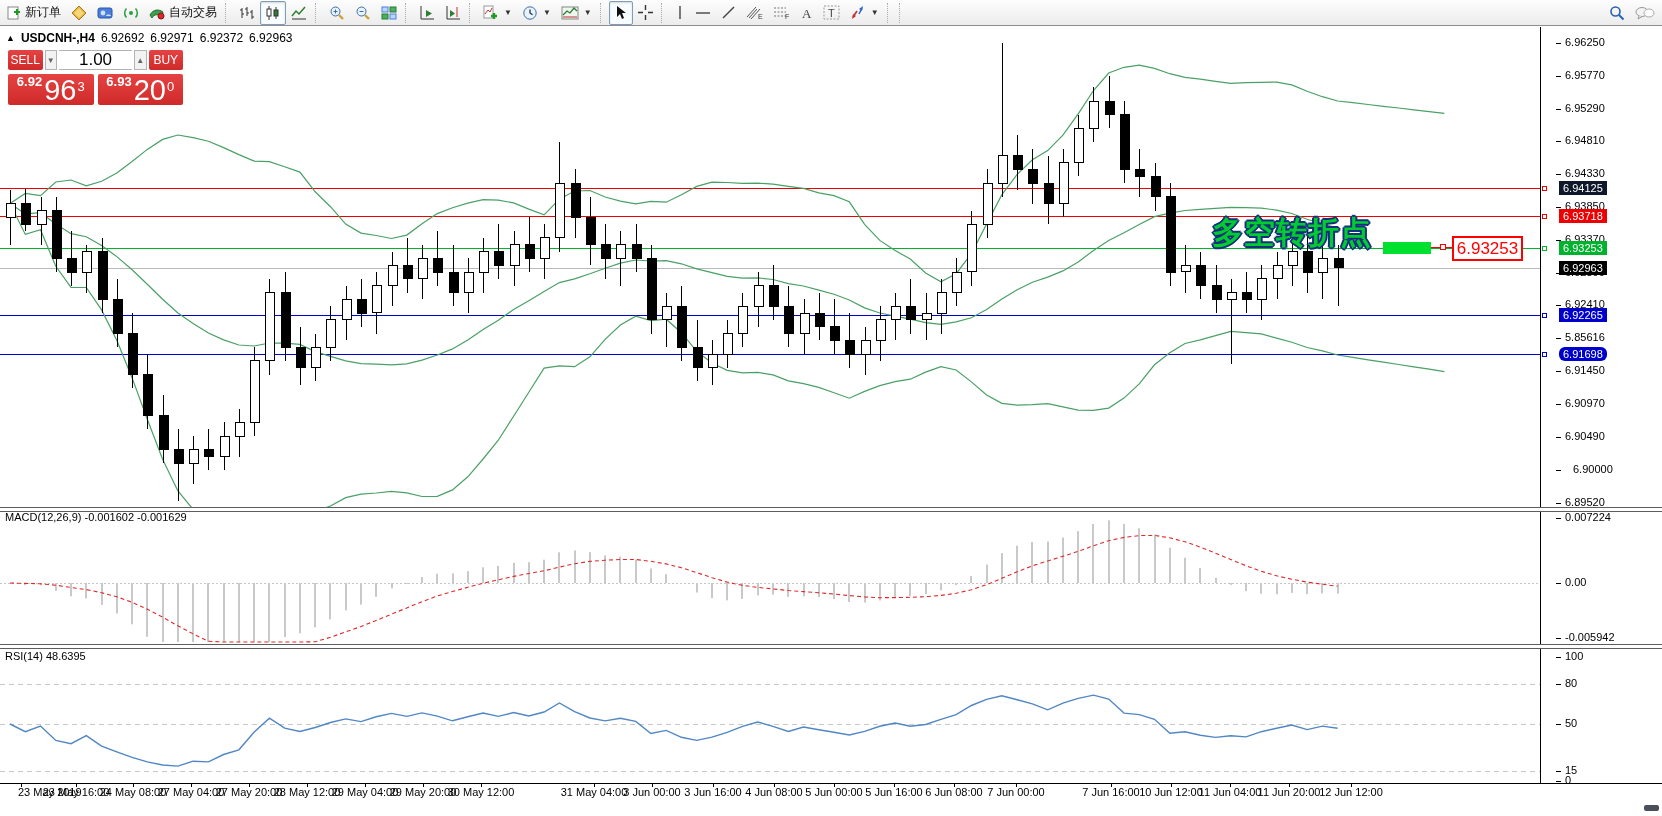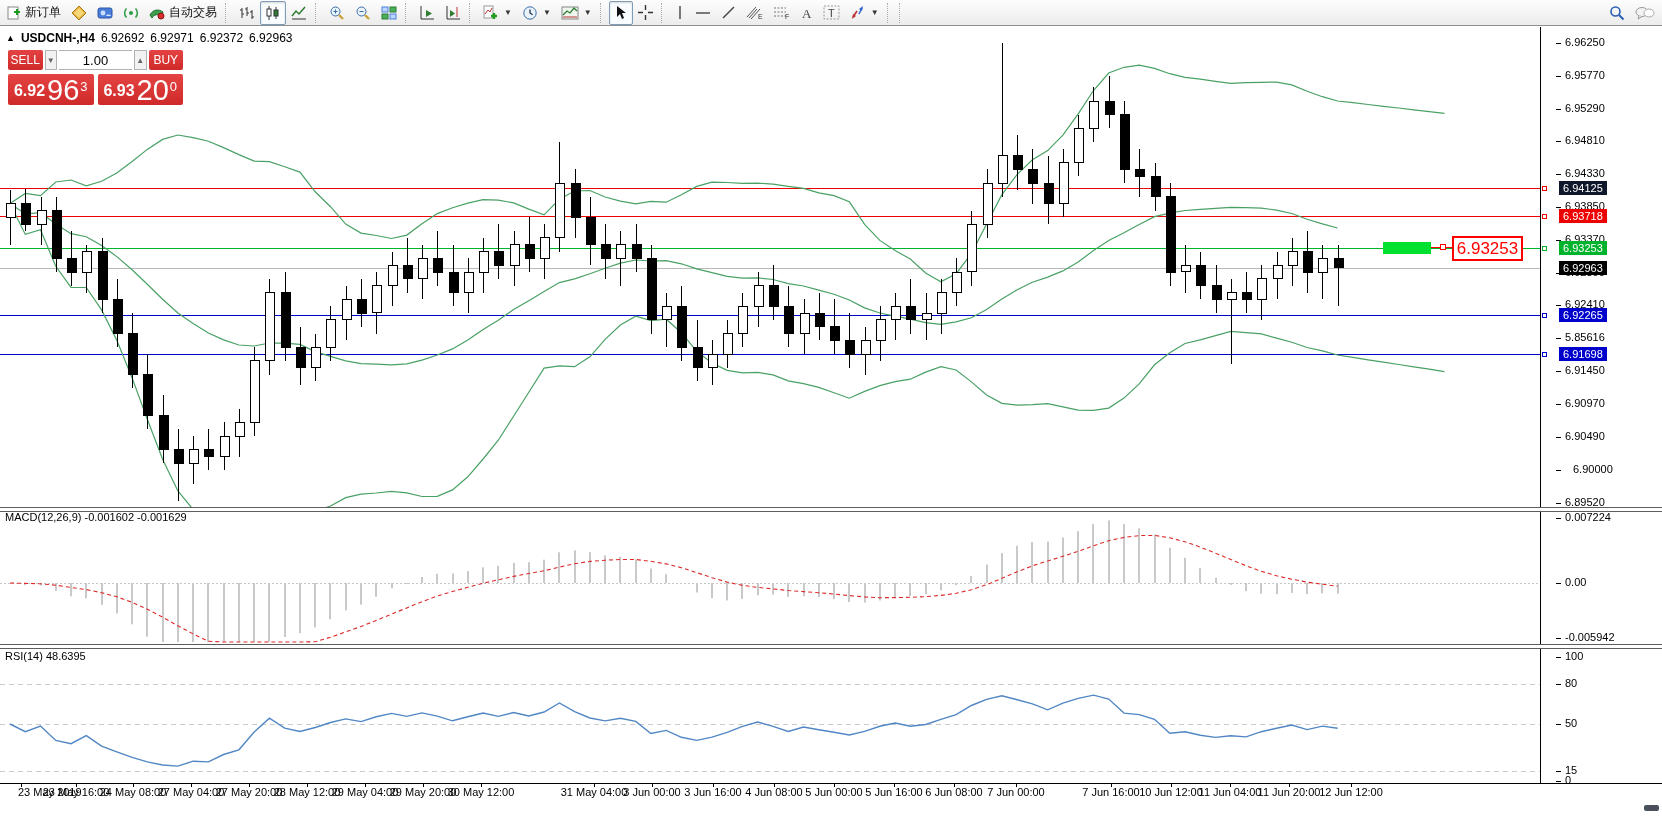--- a/index.html
+++ b/index.html
@@ -43,25 +43,25 @@
 
   
   .order-panel{position:absolute;left:8px;top:50px;width:175px;}
   .op-row1{display:flex;height:20px;gap:2px;}
   .op-btn{background:linear-gradient(#e54343,#cf2a2a);color:#fff;font-size:12px;display:flex;
     align-items:center;justify-content:center;border-radius:2px;}
   .op-btn.sell{width:46px;}.op-btn.buy{width:46px;}
   .op-spin{width:16px;background:#f2f2f2;border:1px solid #b3b3b3;box-sizing:border-box;color:#666;
     font-size:8px;display:flex;align-items:center;justify-content:center;}
   .op-vol{width:73px;border:1px solid #b3b3b3;border-left:none;border-right:none;text-align:center;
-    font-size:13px;font-family:inherit;padding:0;height:20px;box-sizing:border-box;}
+    font-size:17px;font-family:inherit;padding:0;height:20px;box-sizing:border-box;}
   .op-row2{display:flex;gap:4px;margin-top:4px;height:31px;}
   .op-price{flex:1;background:linear-gradient(#e54343,#cf2a2a);color:#fff;border-radius:2px;
     display:flex;align-items:flex-end;justify-content:center;padding-bottom:1px;}
-  .op-price .sm{font-size:16px;font-weight:700;margin-bottom:4px;}
+  .op-price .sm{font-size:13px;font-weight:700;margin-bottom:15px;}
   .op-price .bg{font-size:29px;font-weight:400;line-height:28px;margin-left:2px;}
   .op-price sup{font-size:13px;margin-left:1px;margin-bottom:12px;line-height:10px;}
 
   
   .ann-text{position:absolute;left:1212px;top:212px;font-size:31px;font-weight:700;color:#00cc2f;letter-spacing:1px;
     text-shadow:-2px 0 0 #15307f,2px 0 0 #15307f,0 -2px 0 #15307f,0 2px 0 #15307f,
       -1px -1px 0 #15307f,1px -1px 0 #15307f,-1px 1px 0 #15307f,1px 1px 0 #15307f;white-space:nowrap;}
   .ann-rect{position:absolute;left:1383px;top:242px;width:48px;height:12px;background:#00e02e;}
   .ann-line{position:absolute;left:1431px;top:247px;width:21px;height:1px;background:#f00;}
   .ann-sq{position:absolute;left:1440px;top:244px;width:6px;height:6px;border:1px solid #f00;background:#fff;box-sizing:border-box;}
@@ -656,21 +656,21 @@
       <div class="axis-num" style="top: 496px;">6.89520</div>
       <div class="handle" style="left: 1526px; top: 186px; border: 1px solid rgb(238, 0, 0);"></div>
       <div class="flag" style="top: 181px; background: #0f172a;">6.94125</div>
       <div class="handle" style="left: 1526px; top: 214px; border: 1px solid rgb(238, 0, 0);"></div>
       <div class="flag" style="top: 209px; background: rgb(238, 0, 0);">6.93718</div>
       <div class="handle" style="left: 1526px; top: 246px; border: 1px solid rgb(0, 179, 44);"></div>
       <div class="flag" style="top: 241px; background: rgb(0, 179, 44);">6.93253</div>
       <div class="handle" style="left: 1526px; top: 313px; border: 1px solid rgb(0, 0, 204);"></div>
       <div class="flag" style="top: 308px; background: rgb(0, 0, 204);">6.92265</div>
       <div class="handle" style="left: 1526px; top: 352px; border: 1px solid rgb(0, 0, 204);"></div>
-      <div class="flag" style="top: 347px; background: rgb(0, 0, 204);">6.91698</div>
+      <div class="flag" style="top: 347px; background: rgb(0, 0, 204); border-radius: 6px;">6.91698</div>
       <div class="flag" style="top: 261px; background: rgb(0, 0, 0);">6.92963</div>
       <div class="tick" style="top: 518px;"></div>
       <div class="axis-num" style="top: 511px;">0.007224</div>
       <div class="tick" style="top: 583px;"></div>
       <div class="axis-num" style="top: 576px;">0.00</div>
       <div class="tick" style="top: 638px;"></div>
       <div class="axis-num" style="top: 631px;">-0.005942</div>
       <div class="tick" style="top: 657px;"></div>
       <div class="axis-num" style="top: 650px;">100</div>
       <div class="tick" style="top: 684px;"></div>
@@ -755,20 +755,21 @@
         <sup>3</sup>
       </div>
       <div class="op-price">
         <span class="sm">6.93</span>
         <span class="bg">20</span>
         <sup>0</sup>
       </div>
     </div>
   </div>
 
+  <div class="ann-text">多空转折点</div>
   <div class="ann-rect"></div>
   <div class="ann-line"></div>
   <div class="ann-sq"></div>
   <div class="ann-box">6.93253</div>
 
   <div class="panel-label" style="left:5px;top:511px;">MACD(12,26,9) -0.001602 -0.001629</div>
   <div class="panel-label" style="left:5px;top:650px;">RSI(14) 48.6395</div>
 
   <div class="grip"></div>
 </div>

